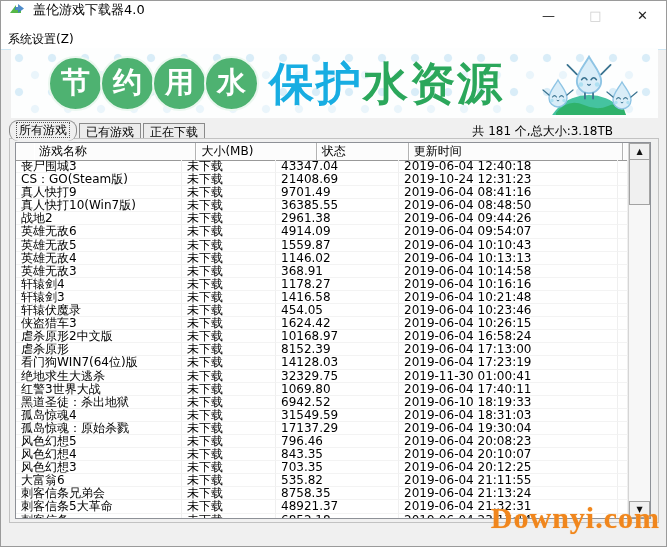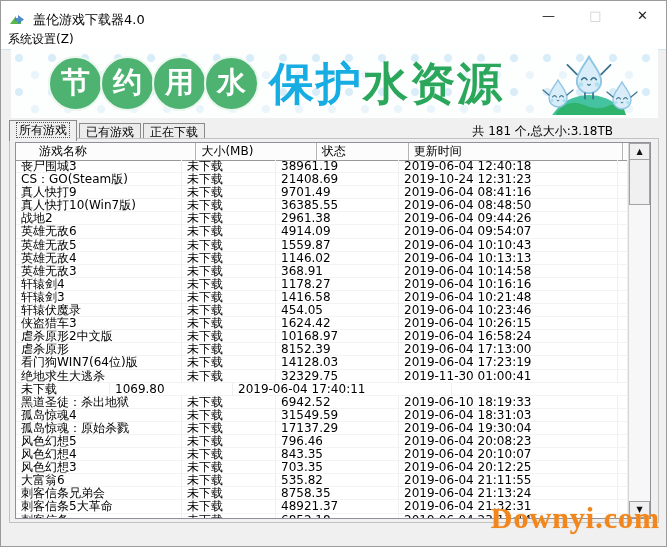--- a/index.html
+++ b/index.html
@@ -1,19 +1,19 @@
 <!DOCTYPE html>
 <html><head>
 <meta charset="utf-8">
 <style>
   html,body{margin:0;padding:0;background:#dcdcdc;font-family:"DejaVu Sans",sans-serif;}
   .window{position:relative;width:667px;height:547px;background:#f0f0f0;border:1px solid #9a9a9a;box-sizing:border-box;overflow:hidden;}
 
   
-  .titlebar{position:absolute;top:0;left:0;right:0;height:28px;background:#fff;display:flex;align-items:flex-end;}
+  .titlebar{position:absolute;top:0;left:0;right:0;height:28px;background:#fff;display:flex;align-items:flex-start;}
   .app-icon{width:17px;height:17px;margin-left:8px;flex:0 0 auto;}
   .title-text{font-size:13px;color:#000;margin-left:7px;white-space:nowrap;}
   .win-controls{margin-left:auto;display:flex;height:100%;}
   .win-btn{width:47px;display:flex;align-items:center;justify-content:center;font-size:13px;color:#222;}
   .win-btn.max{color:#cfcfcf;}
 
   
   .menubar{position:absolute;top:28px;left:0;right:0;height:20px;background:#fff;border-bottom:1px solid #cfe7f4;display:flex;align-items:center;font-size:12px;}
   .menu-item{padding:0 7px;line-height:19px;}
 
@@ -28,21 +28,21 @@
     color:#fff;font-size:29px;font-weight:bold;display:flex;align-items:center;justify-content:center;}
   .slogan{margin-left:13px;font-size:45px;font-weight:bold;letter-spacing:2px;white-space:nowrap;line-height:1;}
   .slogan .blue{color:#18ade2;}
   .slogan .green{color:#2ba75b;}
   .cartoon{margin-left:auto;margin-right:2px;flex:0 0 auto;}
 
   
   .tabs{position:absolute;left:8px;top:119px;display:flex;align-items:flex-end;}
   .tab{font-size:12px;background:#ececec;border:1px solid #8a8a8a;border-bottom:none;margin-right:2px;
     padding:2px 6px;line-height:13px;height:13px;}
-  .tab.active{background:#f0f0f0;height:15px;padding-top:3px;z-index:3;position:relative;}
+  .tab.active{background:#f0f0f0;height:15px;padding-top:3px;z-index:3;position:relative;border-radius:9px;}
   .tab.active .focus{border:1px dotted #555;padding:0 2px;}
   .summary{position:absolute;top:122px;left:390px;width:222px;text-align:right;font-size:12px;white-space:nowrap;}
 
   
   .panel{position:absolute;left:8px;top:137px;width:650px;height:385px;background:#f0f0f0;border:1px solid #c2c2c2;box-sizing:border-box;}
   .listview{position:absolute;left:5px;top:3px;width:636px;height:377px;background:#fff;border:1px solid #8e9197;box-sizing:border-box;overflow:hidden;}
   .lv-header{display:flex;height:17px;background:#fcfcfc;border-bottom:1px solid #999;margin-right:22px;padding-left:18px;}
   .lv-h{font-size:12px;line-height:16px;padding-left:5px;box-sizing:border-box;white-space:nowrap;overflow:hidden;
     border-right:1px solid #b3b3b3;box-shadow:inset 1px 0 0 #fff;}
   .c-name{width:166px;}.c-status{width:94px;}.c-size{width:123px;}.c-time{width:219px;}
@@ -141,21 +141,21 @@
         <div class="lv-h c-size">大小(MB)</div>
         <div class="lv-h c-status">状态</div>
         <div class="lv-h c-time">更新时间</div>
         <div class="lv-h c-fill"></div>
       </div>
       <div class="lv-body">
 
       <div class="lv-row">
           <div class="lv-c c-name">丧尸围城3</div>
           <div class="lv-c c-status">未下载</div>
-          <div class="lv-c c-size">38961.19</div>
+          <div class="lv-c c-size">43347.04</div>
           <div class="lv-c c-time">2019-06-04 12:40:18</div>
           <div class="lv-c c-fill"></div>
         </div>
           <div class="lv-row">
           <div class="lv-c c-name">CS：GO(Steam版)</div>
           <div class="lv-c c-status">未下载</div>
           <div class="lv-c c-size">21408.69</div>
           <div class="lv-c c-time">2019-10-24 12:31:23</div>
           <div class="lv-c c-fill"></div>
         </div>
@@ -258,20 +258,21 @@
           <div class="lv-c c-fill"></div>
         </div>
           <div class="lv-row">
           <div class="lv-c c-name">绝地求生大逃杀</div>
           <div class="lv-c c-status">未下载</div>
           <div class="lv-c c-size">32329.75</div>
           <div class="lv-c c-time">2019-11-30 01:00:41</div>
           <div class="lv-c c-fill"></div>
         </div>
           <div class="lv-row">
+          <div class="lv-c c-name">红警3世界大战</div>
           <div class="lv-c c-status">未下载</div>
           <div class="lv-c c-size">1069.80</div>
           <div class="lv-c c-time">2019-06-04 17:40:11</div>
           <div class="lv-c c-fill"></div>
         </div>
           <div class="lv-row">
           <div class="lv-c c-name">黑道圣徒：杀出地狱</div>
           <div class="lv-c c-status">未下载</div>
           <div class="lv-c c-size">6942.52</div>
           <div class="lv-c c-time">2019-06-10 18:19:33</div>

